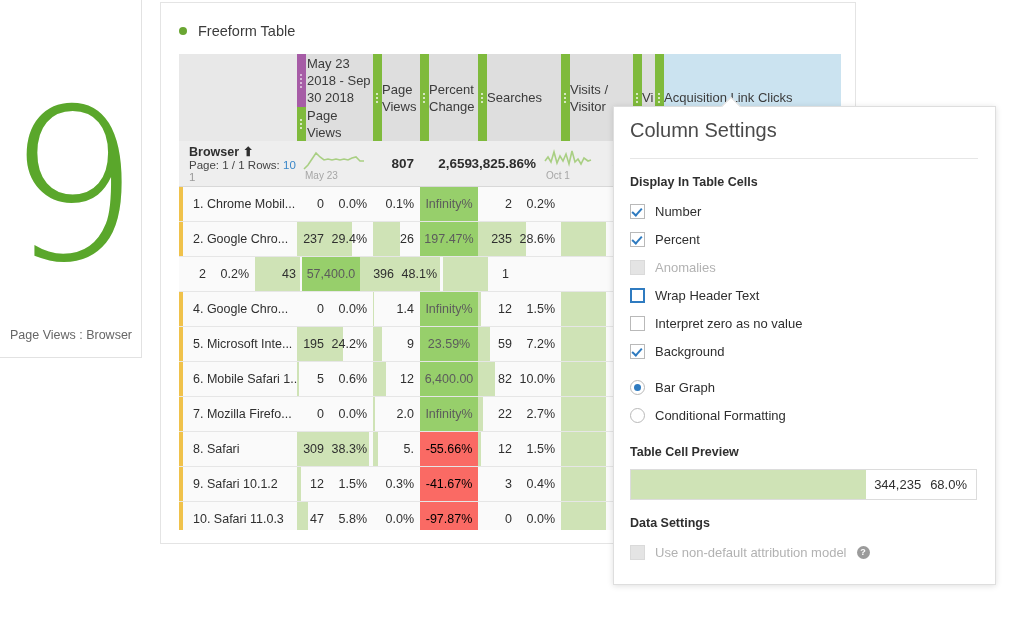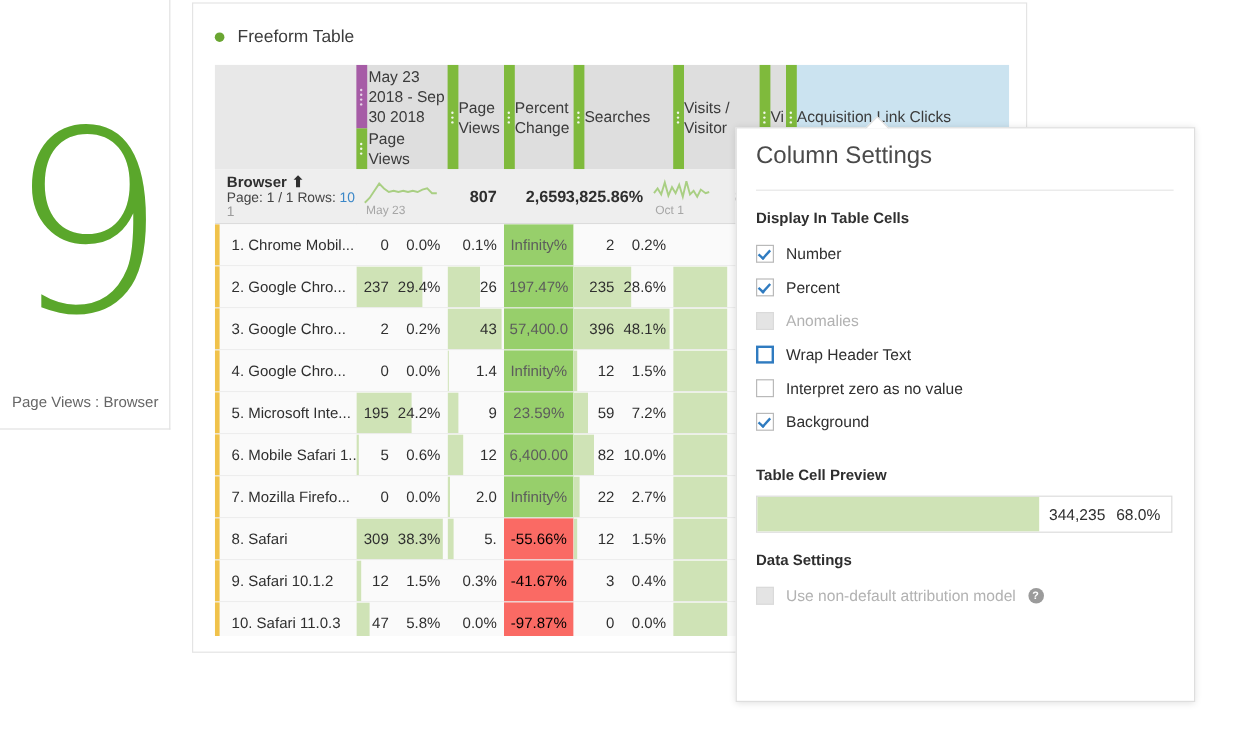--- a/index.html
+++ b/index.html
@@ -690,23 +690,20 @@
               </div>
             </div>
             <div class="cell" style="width: 72px;">
               <div class="bar-fill" style="width: 62%;"></div>
               <div class="nums">
                 <span>1</span>
               </div>
             </div>
           </div>
           <div class="trow">
-            <div class="cell dim" style="width: 118px;">
-              <span class="dim-text">3.  Google Chro...</span>
-            </div>
             <div class="cell" style="width: 76px;">
               <div class="nums">
                 <span>2</span>
                 <span class="pct">0.2%</span>
               </div>
             </div>
             <div class="cell" style="width: 47px;">
               <div class="bar-fill" style="width: 95.5556%;"></div>
               <div class="nums">
                 <span class="pct">43</span>
@@ -994,20 +991,30 @@
           <div class="cs-opt">
             <span class="cbox"></span>
             <span class="opt-label">Interpret zero as no value</span>
           </div>
           <div class="cs-opt">
             <span class="cbox checked"></span>
             <span class="opt-label">Background</span>
           </div>
         </div>
       <div class="spacer-8"></div>
+      <div id="cs-radios">
+          <div class="cs-opt">
+            <span class="radio selected"></span>
+            <span class="opt-label">Bar Graph</span>
+          </div>
+          <div class="cs-opt">
+            <span class="radio"></span>
+            <span class="opt-label">Conditional Formatting</span>
+          </div>
+        </div>
       <div class="spacer-16"></div>
       <div class="cs-section-label">Table Cell Preview</div>
       <div class="spacer-10"></div>
       <div id="cell-preview">
         <div class="pv-fill" style="width: 68%; background: rgb(207, 227, 182);"></div>
         <div class="pv-nums">
           <span>344,235</span>
           <span>68.0%</span>
         </div>
       </div>

